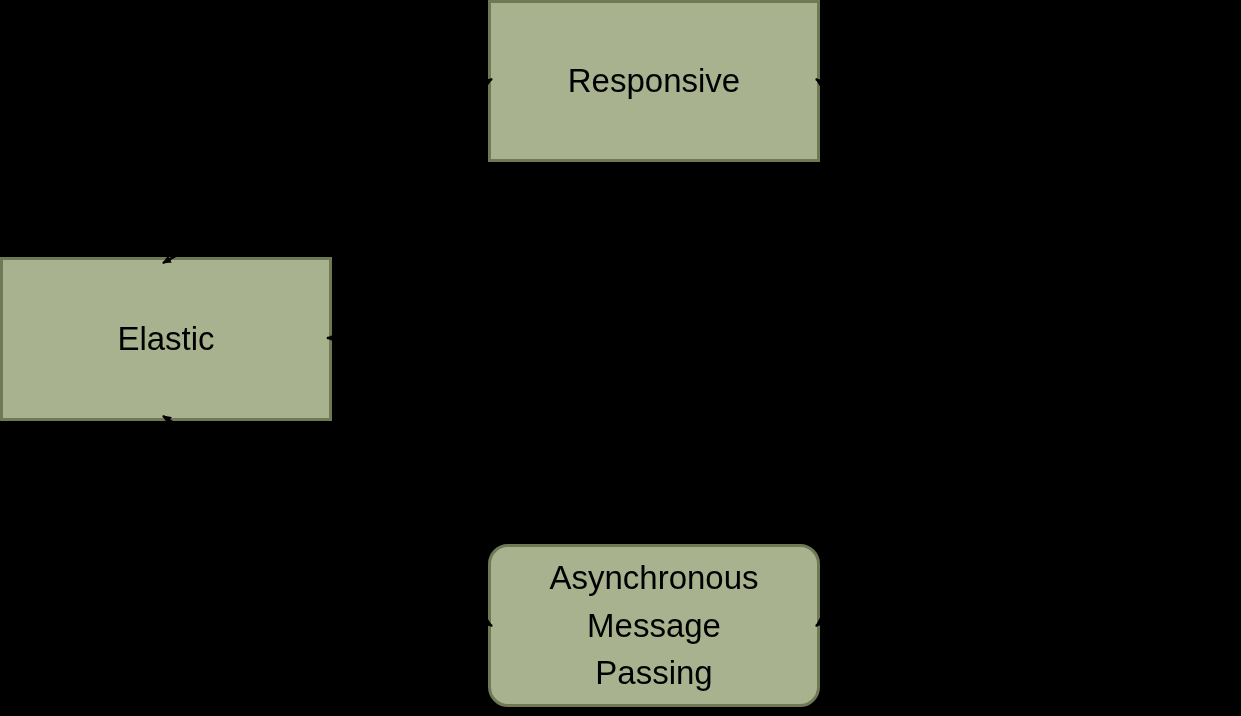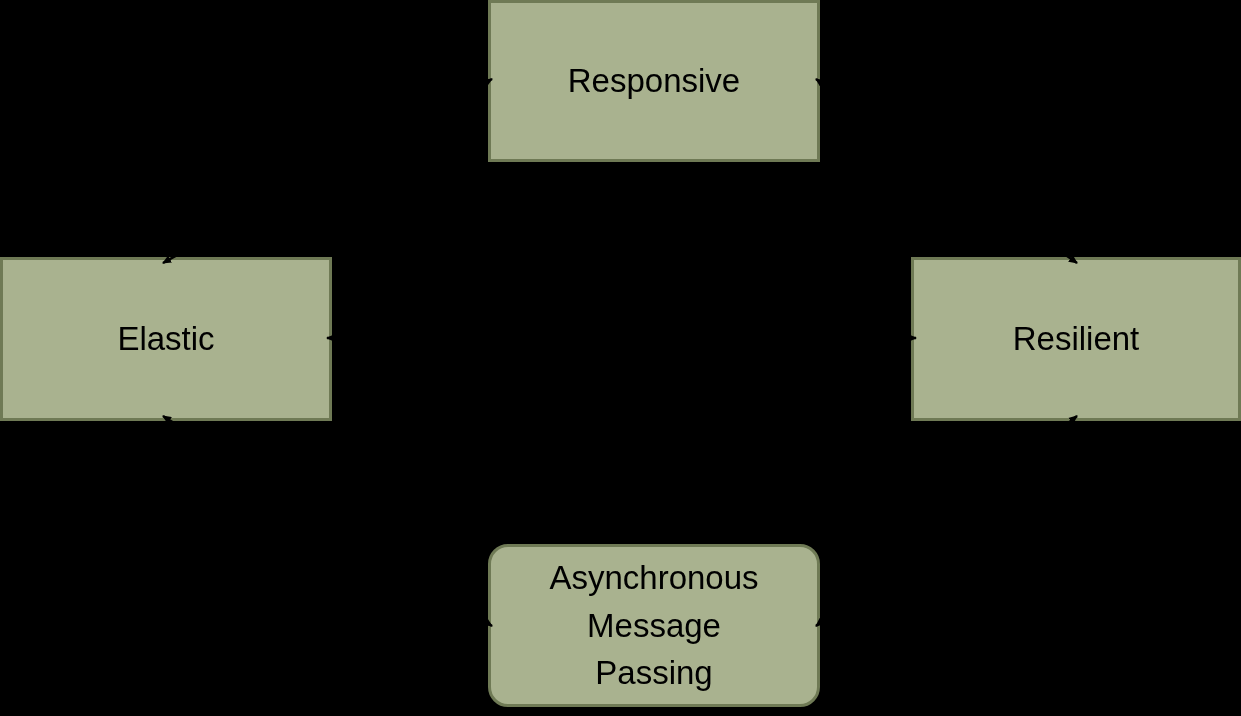--- a/index.html
+++ b/index.html
@@ -54,23 +54,20 @@
 <div class="canvas">
 
   <div class="node node-responsive">
     <span class="label">Responsive</span>
   </div>
 
   <div class="node node-elastic">
     <span class="label">Elastic</span>
   </div>
 
-  <div class="node node-resilient">
-    <span class="label">Resilient</span>
-  </div>
 
   <div class="node node-async">
     <span class="label">Asynchronous
 Message
 Passing</span>
   </div>
 
   <svg class="arrow-layer" width="1241" height="716" viewBox="0 0 1241 716" xmlns="http://www.w3.org/2000/svg">
     <defs>
       <marker id="ah-end" markerUnits="userSpaceOnUse" markerWidth="9" markerHeight="9" refX="8" refY="4" orient="auto">

